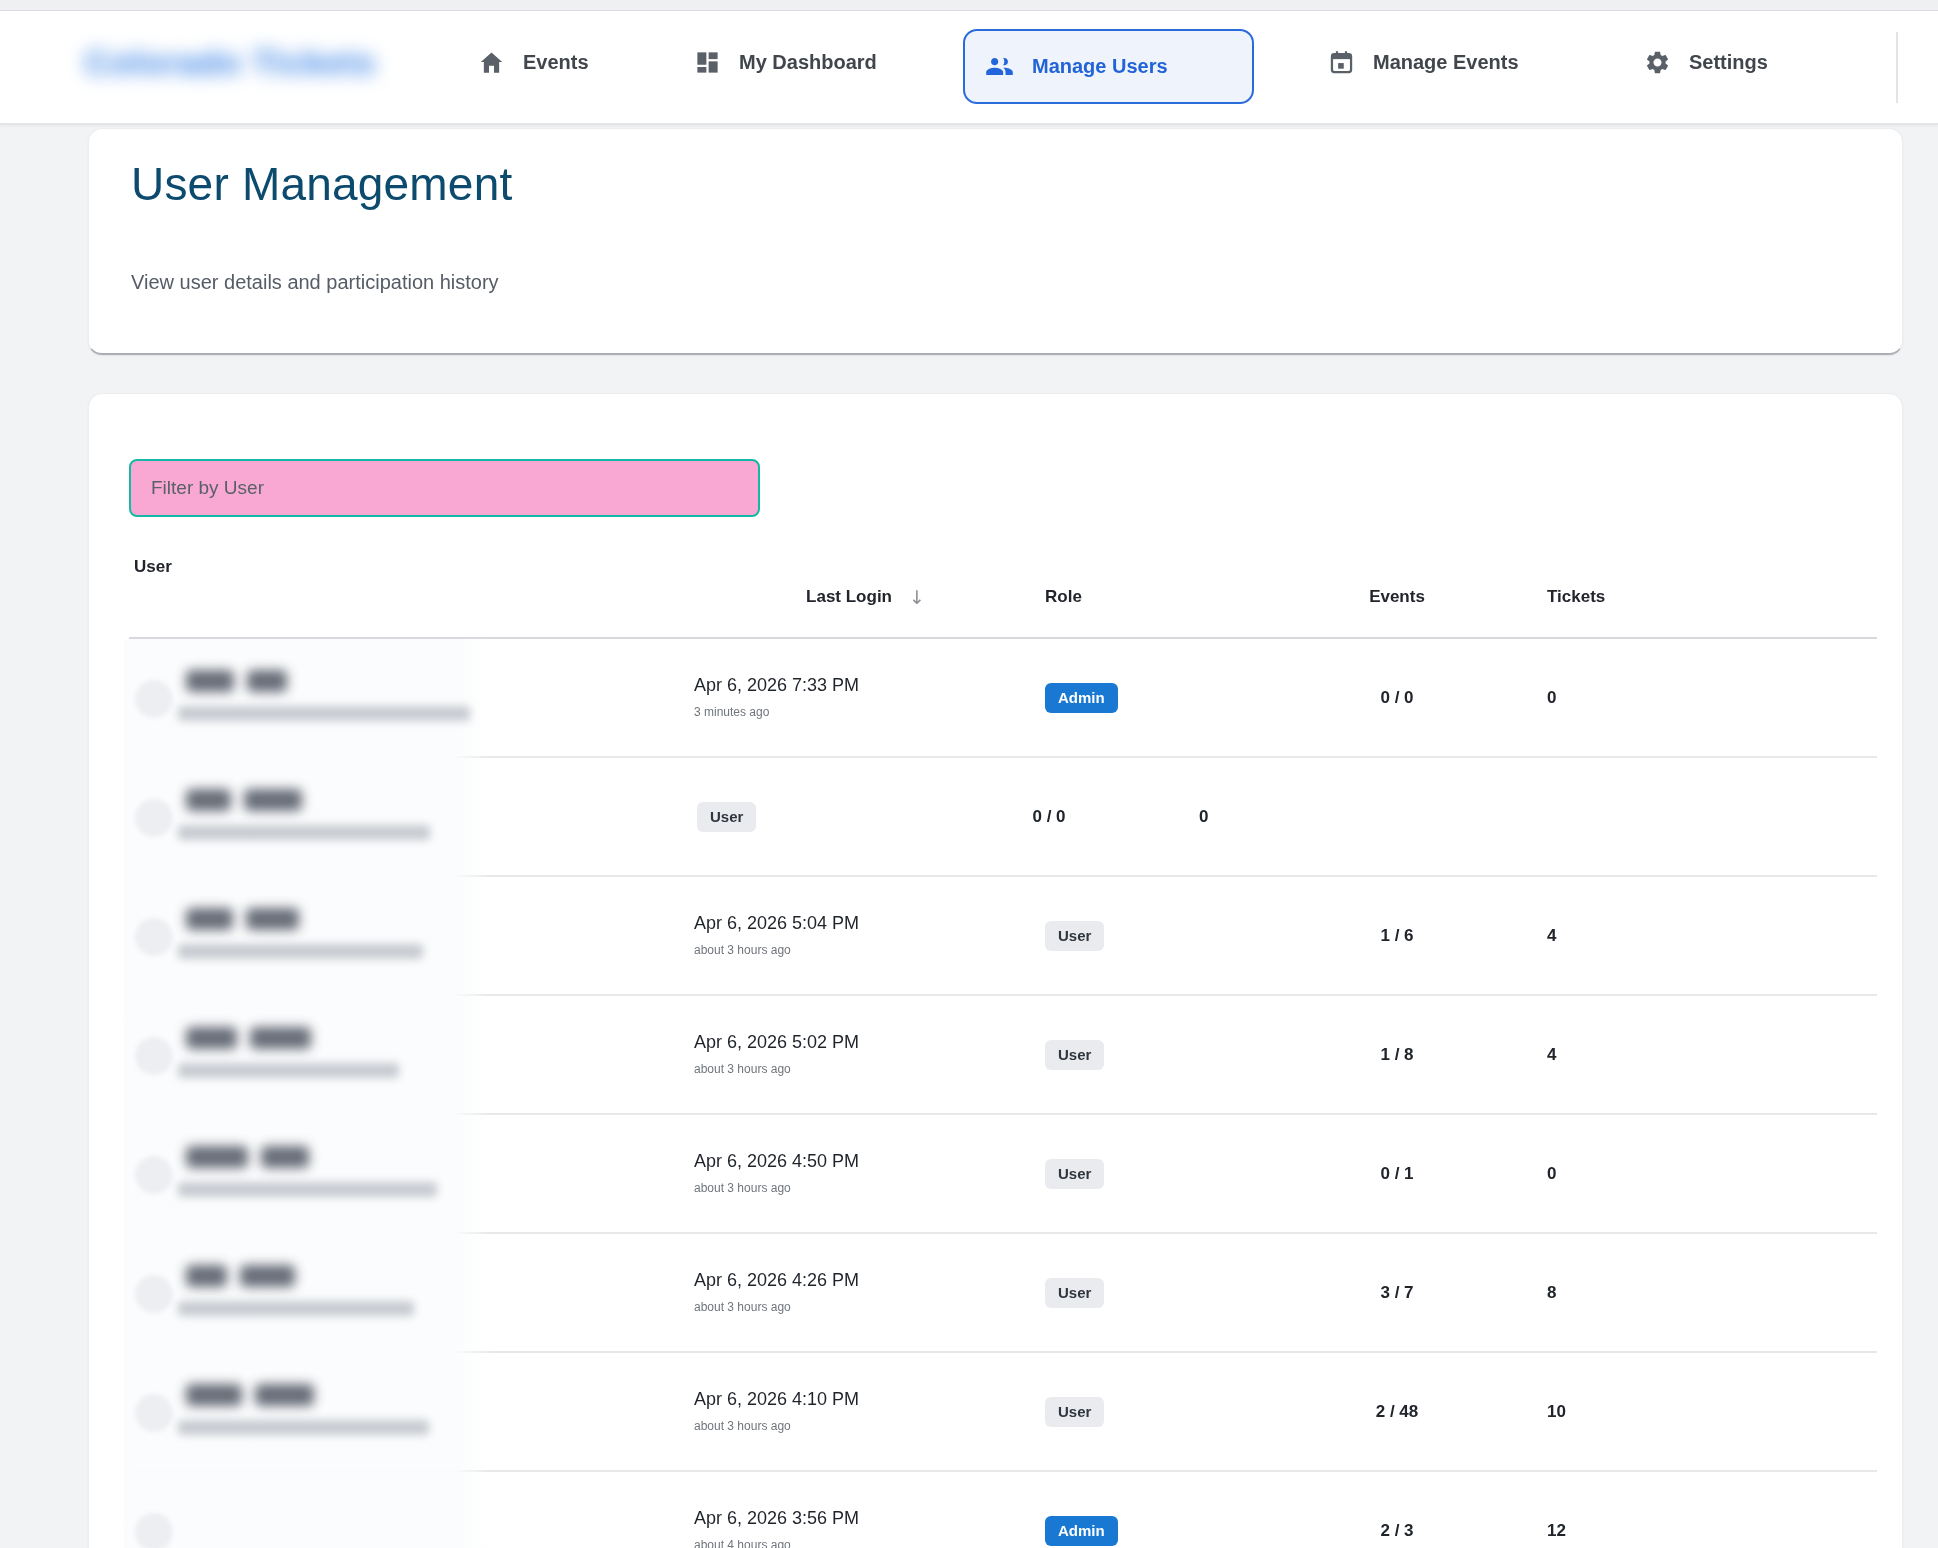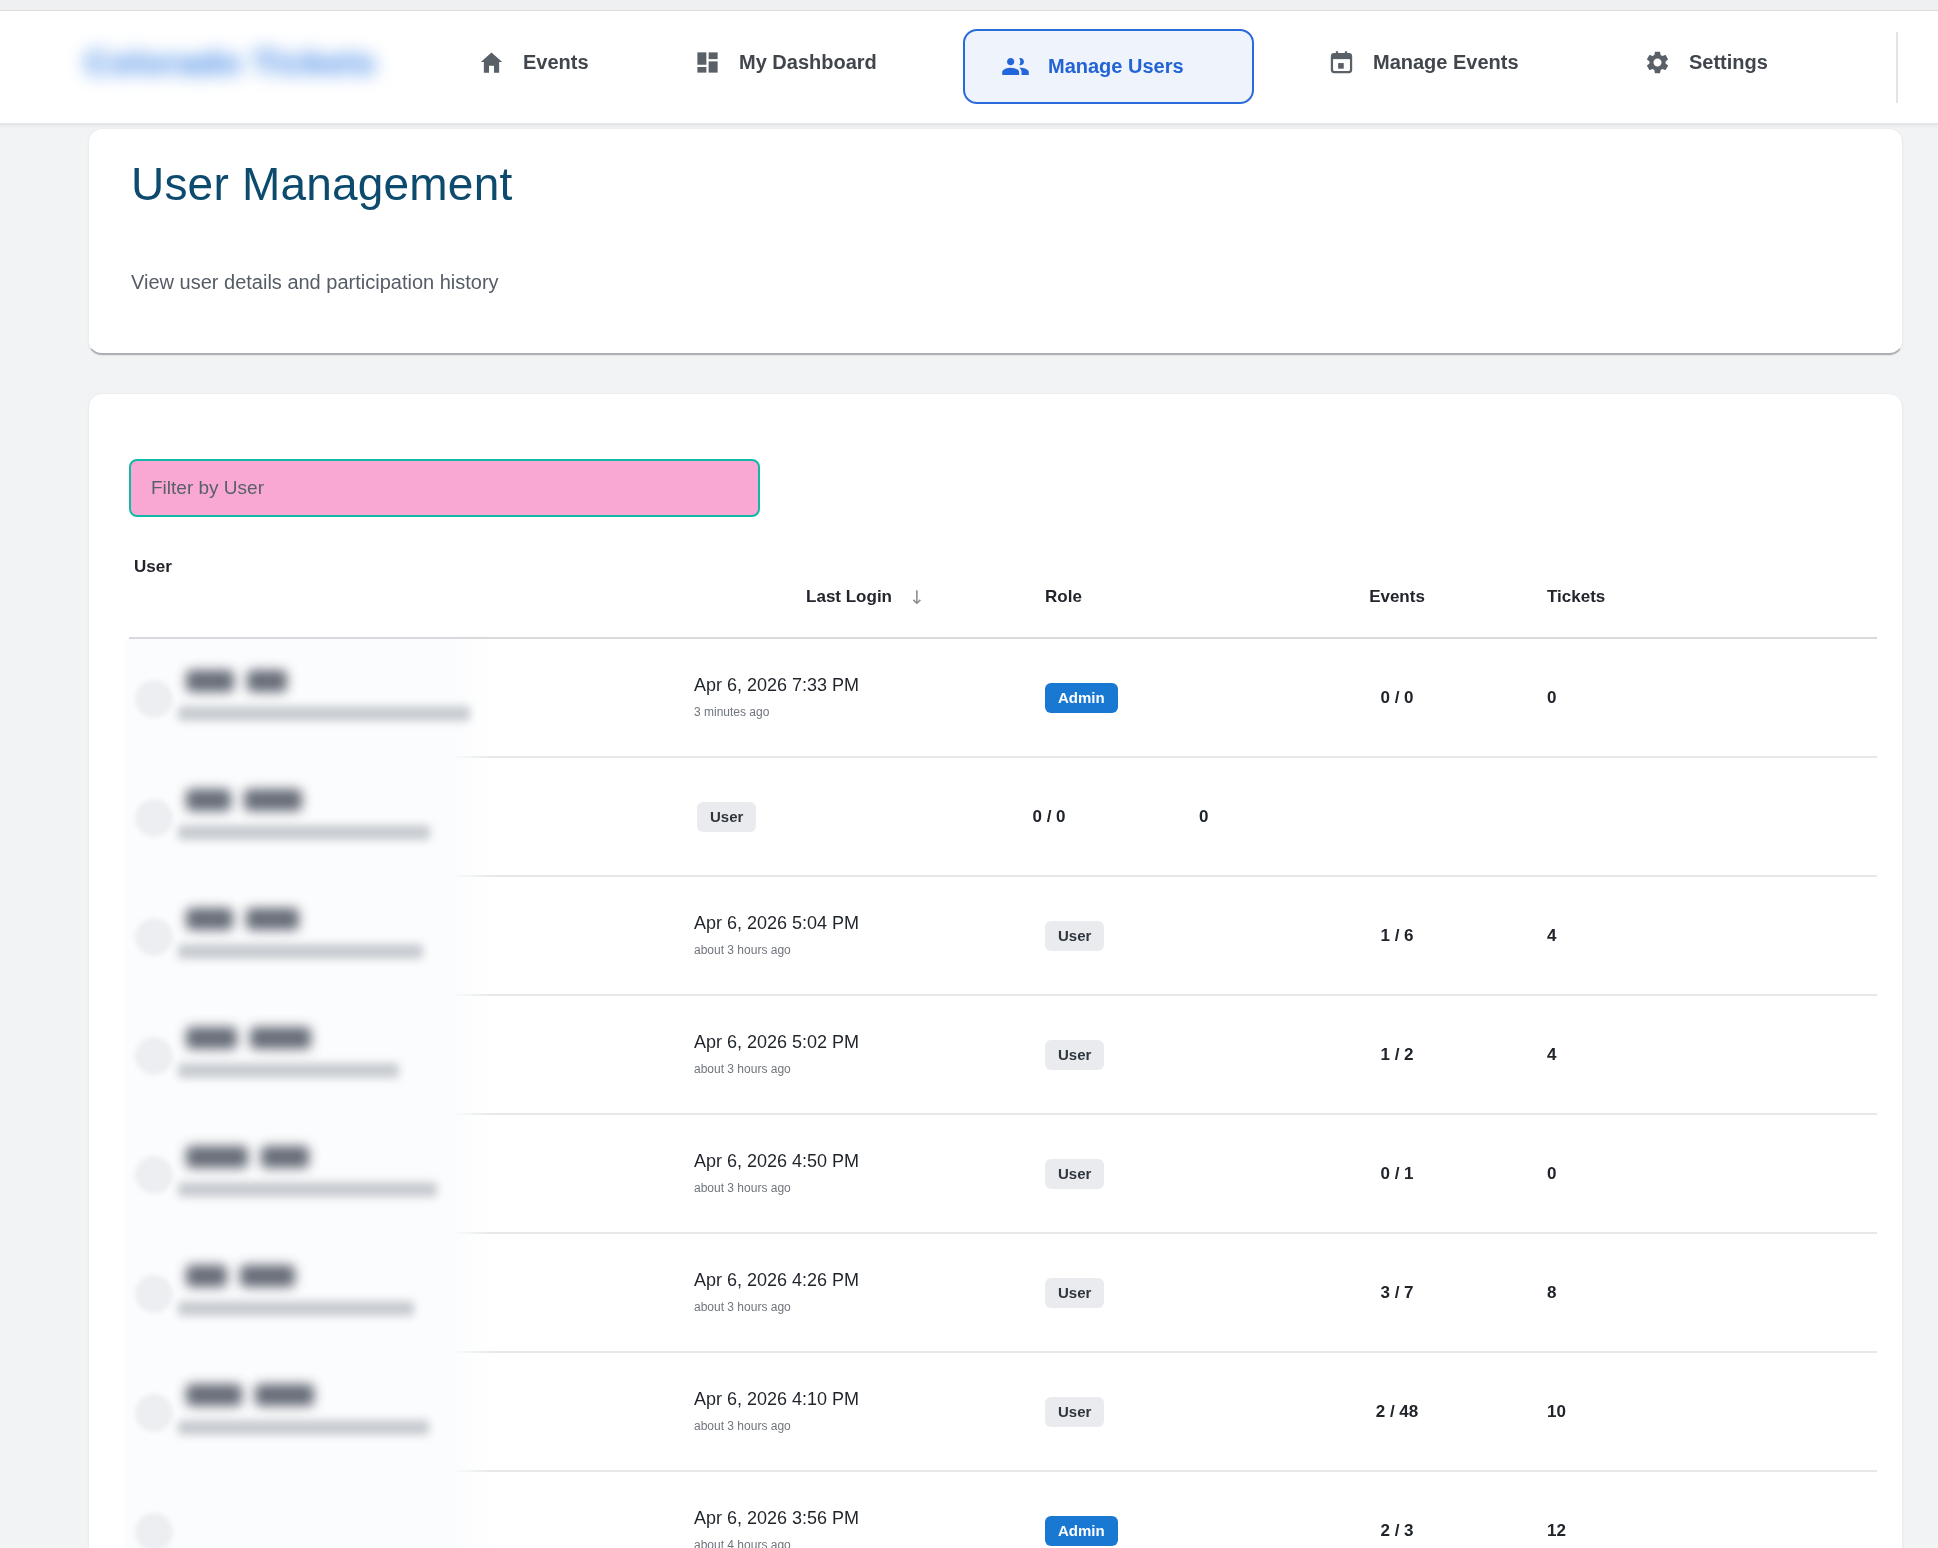--- a/index.html
+++ b/index.html
@@ -37,21 +37,21 @@
     cursor:pointer;
   }
   .nav-item .label { font-size:20px; font-weight:600; color:#41464d; white-space:nowrap; }
   .nav-events   { left:478px; }
   .nav-dash     { left:694px; }
   .nav-mevents  { left:1328px; }
   .nav-settings { left:1644px; }
   .nav-pill {
     position:absolute; left:963px; top:29px; width:291px; height:75px;
     border:2px solid #2a6bdb; border-radius:14px; background:#eef3fc;
-    display:flex; align-items:center; gap:18px; padding-left:36px;
+    display:flex; align-items:center; gap:18px; padding-left:20px;
     cursor:pointer;
   }
   .nav-pill .label { font-size:20px; font-weight:600; color:#2263d6; }
   .nav-divider {
     position:absolute; left:1896px; top:32px; width:2px; height:71px;
     background:#e2e4e7;
   }
   .icon { display:block; }
 
   
@@ -290,21 +290,21 @@
             <div class="b-email"></div>
           </div>
         </div>
       <div class="c-login">
           <span class="ts-main">Apr 6, 2026 5:02 PM</span>
           <span class="ts-sub">about 3 hours ago</span>
         </div>
       <div class="c-role">
           <span class="badge badge-user">User</span>
         </div>
-      <div class="c-events"><span class="val">1 / 2</span></div>
+      <div class="c-events"><span class="val">1 / 8</span></div>
       <div class="c-tickets"><span class="val">4</span></div>
     </div>
 
     <div class="trow">
       <div class="c-user">
           <div class="blobs">
             <div class="b-avatar"></div>
             <div class="b-name b-n1"></div>
             <div class="b-name b-n2"></div>
             <div class="b-email"></div>

